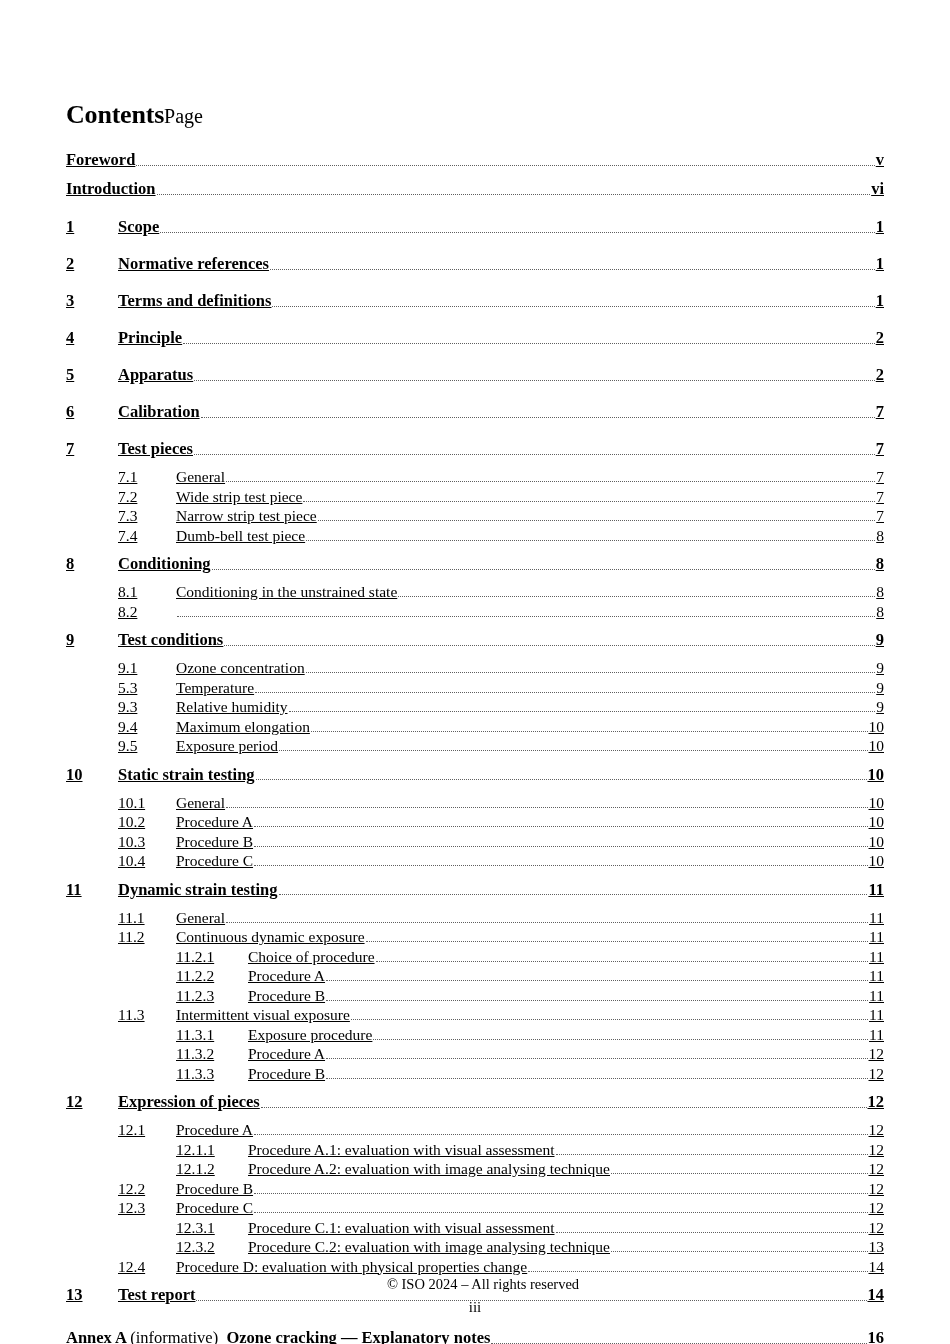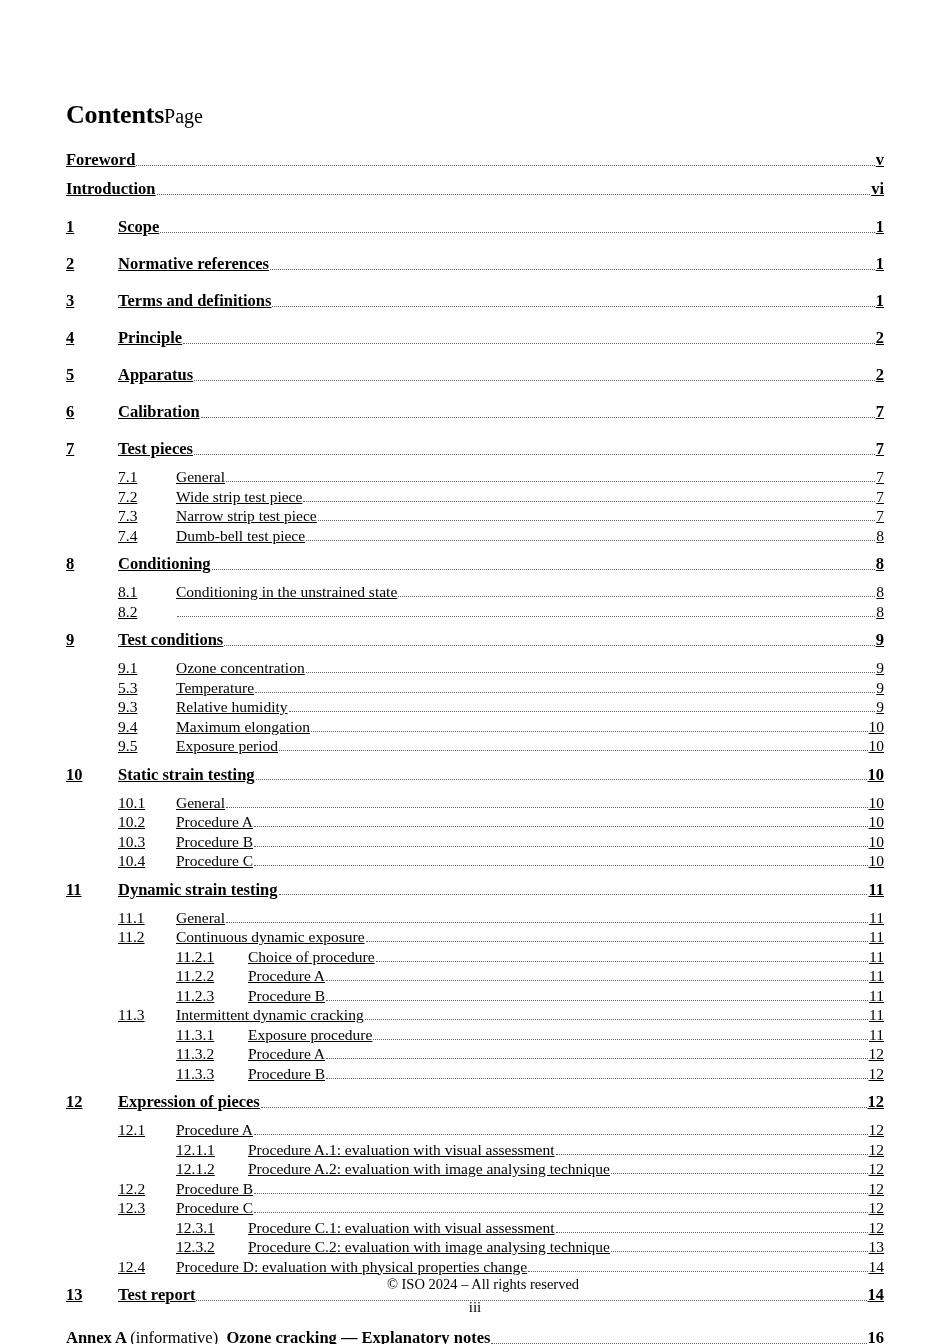--- a/index.html
+++ b/index.html
@@ -379,21 +379,21 @@
         <span class="pg">11</span>
       </div>
       <div class="toc-entry lvl3">
         <span class="num">11.2.3</span>
         <span class="label">Procedure B</span>
         <span class="leader"></span>
         <span class="pg">11</span>
       </div>
       <div class="toc-entry lvl2">
         <span class="num">11.3</span>
-        <span class="label">Intermittent dynamic cracking</span>
+        <span class="label">Intermittent visual exposure</span>
         <span class="leader"></span>
         <span class="pg">11</span>
       </div>
       <div class="toc-entry lvl3">
         <span class="num">11.3.1</span>
         <span class="label">Exposure procedure</span>
         <span class="leader"></span>
         <span class="pg">11</span>
       </div>
       <div class="toc-entry lvl3">

